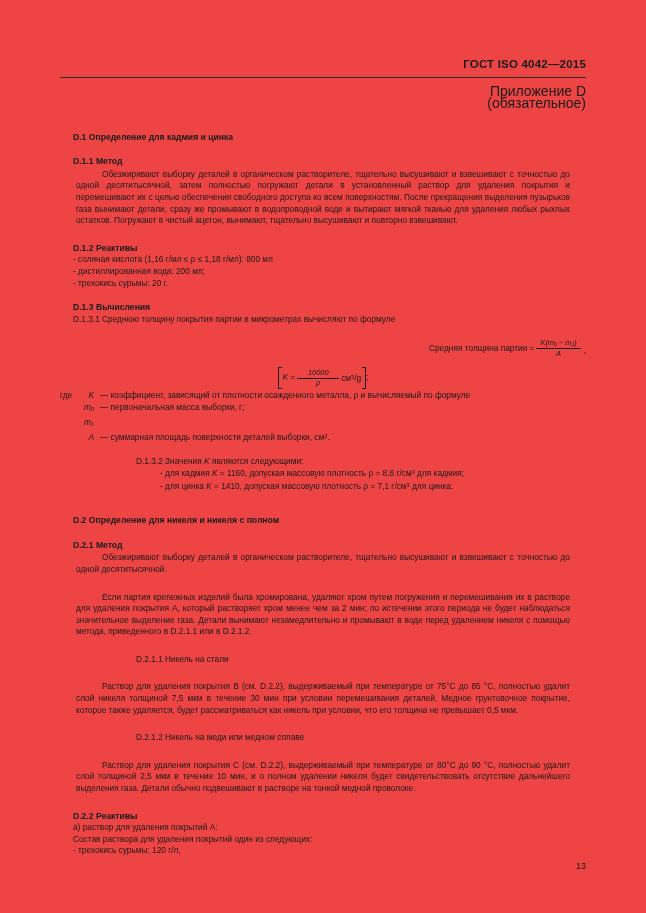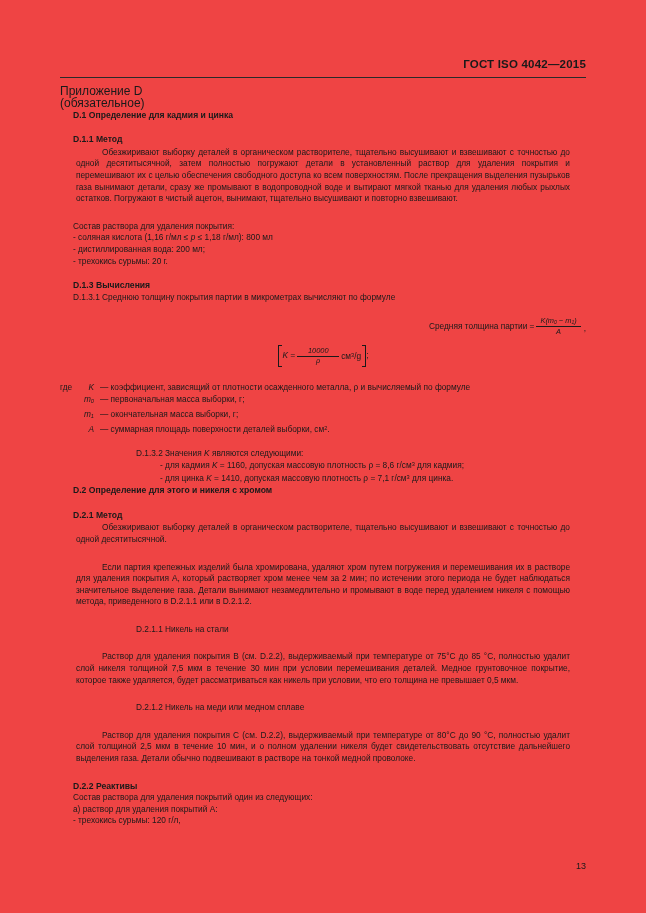--- a/index.html
+++ b/index.html
@@ -40,38 +40,39 @@
   }
   .content {
     position: absolute;
     top: 86px;
     left: 60px;
     width: 526px;
     font-size: 8.3px;
     line-height: 11.6px;
   }
   .annex-head {
-    text-align: left;
-    font-size: 12px;
+    text-align: right;
+    font-size: 14px;
     line-height: 11.8px;
     margin-bottom: 0;
   }
   .annex-head .l1 { display: block; }
   .annex-head .l2 { display: block; }
 
   .doc-title {
     text-align: center;
     font-weight: bold;
     font-size: 9.6px;
     margin-top: 41px;
     margin-bottom: 0;
   }
   .h2 {
     font-weight: bold;
     font-size: 8.6px;
+    margin-top: 22px;
     margin-bottom: 0;
     padding-left: 13px;
   }
   .h3 {
     font-weight: bold;
     font-size: 8.6px;
     margin-top: 13px;
     margin-bottom: 0;
     padding-left: 13px;
   }
@@ -189,21 +190,20 @@
   }
   .bracket-corner-tr { top: 0; }
   .bracket-corner-br { bottom: 0; }
   .ital { font-style: italic; }
   .unit { font-style: normal; }
   sub { font-size: 0.68em; vertical-align: -0.22em; }
   sup { font-size: 0.68em; vertical-align: 0.42em; }
 
   
   .where-block {
-    margin-top: 14px;
     font-size: 8.3px;
     line-height: 12.2px;
   }
   .where-row {
     display: flex;
     align-items: baseline;
   }
   .where-label {
     width: 40px;
     flex: 0 0 40px;
@@ -242,21 +242,21 @@
       <span class="l1">Приложение D</span>
       <span class="l2">(обязательное)</span>
     </div>
 
 
     <div class="h2">D.1  Определение для кадмия и цинка</div>
 
     <div class="h3">D.1.1  Метод</div>
     <p class="para first">Обезжиривают выборку деталей в органическом растворителе, тщательно высушивают и взвешивают с точностью до одной десятитысячной, затем полностью погружают детали в установленный раствор для удаления покрытия и перемешивают их с целью обеспечения свободного доступа ко всем поверхностям. После прекращения выделения пузырьков газа вынимают детали, сразу же промывают в водопроводной воде и вытирают мягкой тканью для удаления любых рыхлых остатков. Погружают в чистый ацетон, вынимают, тщательно высушивают и повторно взвешивают.</p>
 
-    <p class="plain">Состав раствора для удаления покрытия:</p>
+    <div class="h3">D.1.2  Реактивы</div>
     <p class="dash">-  соляная кислота (1,16 г/мл ≤ <span class="ital">p</span> ≤ 1,18 г/мл): 800 мл</p>
     <p class="dash">- дистиллированная вода: 200 мл;</p>
     <p class="dash">- трехокись сурьмы: 20 г.</p>
 
     <div class="h3">D.1.3  Вычисления</div>
     <p class="subnum">D.1.3.1  Среднюю толщину покрытия партии в микрометрах вычисляют по формуле</p>
 
     <div class="formula-main">
       <span class="lhs">Средняя толщина партии =</span>
       <span class="frac">
@@ -287,46 +287,45 @@
         <span class="where-kw">где</span>
         <span class="where-label"><span class="ital">K</span></span>
         <span class="where-def">— коэффициент, зависящий от плотности осажденного металла, ρ и вычисляемый по формуле</span>
       </div>
       <div class="where-row">
         <span class="where-label"><span class="ital">m</span><sub>0</sub></span>
         <span class="where-def">— первоначальная масса выборки, г;</span>
       </div>
       <div class="where-row">
         <span class="where-label"><span class="ital">m</span><sub>1</sub></span>
-        <span class="where-def">— окончательная масса выборки, г;</span>
       </div>
       <div class="where-row">
         <span class="where-label"><span class="ital">A</span></span>
         <span class="where-def">— суммарная площадь поверхности деталей выборки, см<sup>2</sup>.</span>
       </div>
     </div>
 
     <p class="subhead3" style="margin-top:12px;">D.1.3.2  Значения <span class="ital">K</span> являются следующими:</p>
     <p class="subdash">- для кадмия <span class="ital">K</span> = 1160, допуская массовую плотность ρ = 8,6 г/см<sup>3</sup> для кадмия;</p>
     <p class="subdash">- для цинка <span class="ital">K</span> = 1410, допуская массовую плотность ρ = 7,1 г/см<sup>3</sup> для цинка.</p>
 
-    <div class="h2">D.2  Определение для этого и никеля с хромом</div>
+    <div class="h2">D.2  Определение для никеля и никеля с полном</div>
 
     <div class="h3">D.2.1  Метод</div>
     <p class="para first">Обезжиривают выборку деталей в органическом растворителе, тщательно высушивают и взвешивают с точностью до одной десятитысячной.</p>
     <p class="para">Если партия крепежных изделий была хромирована, удаляют хром путем погружения и перемешивания их в растворе для удаления покрытия А, который растворяет хром менее чем за 2 мин; по истечении этого периода не будет наблюдаться значительное выделение газа. Детали вынимают незамедлительно и промывают в воде перед удалением никеля с помощью метода, приведенного в D.2.1.1  или в D.2.1.2.</p>
 
     <p class="subhead3">D.2.1.1  Никель на стали</p>
     <p class="para">Раствор для удаления покрытия В (см. D.2.2), выдерживаемый при температуре от 75°С до 85 °С, полностью удалит слой никеля толщиной 7,5 мкм в течение 30 мин при условии перемешивания деталей. Медное грунтовочное покрытие, которое также удаляется, будет рассматриваться как никель при условии, что его толщина не превышает 0,5 мкм.</p>
 
     <p class="subhead3">D.2.1.2  Никель на меди или медном сплаве</p>
     <p class="para">Раствор для удаления покрытия С (см. D.2.2), выдерживаемый при температуре от 80°С до 90 °С, полностью удалит слой толщиной 2,5 мкм в течение 10 мин, и о полном удалении никеля будет свидетельствовать отсутствие дальнейшего выделения газа. Детали обычно подвешивают в растворе на тонкой медной проволоке.</p>
 
     <div class="h3">D.2.2  Реактивы</div>
+    <p class="plain">а) раствор для удаления покрытий А:</p>
     <p class="plain">Состав раствора для удаления покрытий один из следующих:</p>
-    <p class="plain">а) раствор для удаления покрытий А:</p>
     <p class="dash">-  трехокись сурьмы: 120 г/л,</p>
 
   </div>
 
   <div class="page-number">13</div>
 
 </div>
 
 </body></html>

